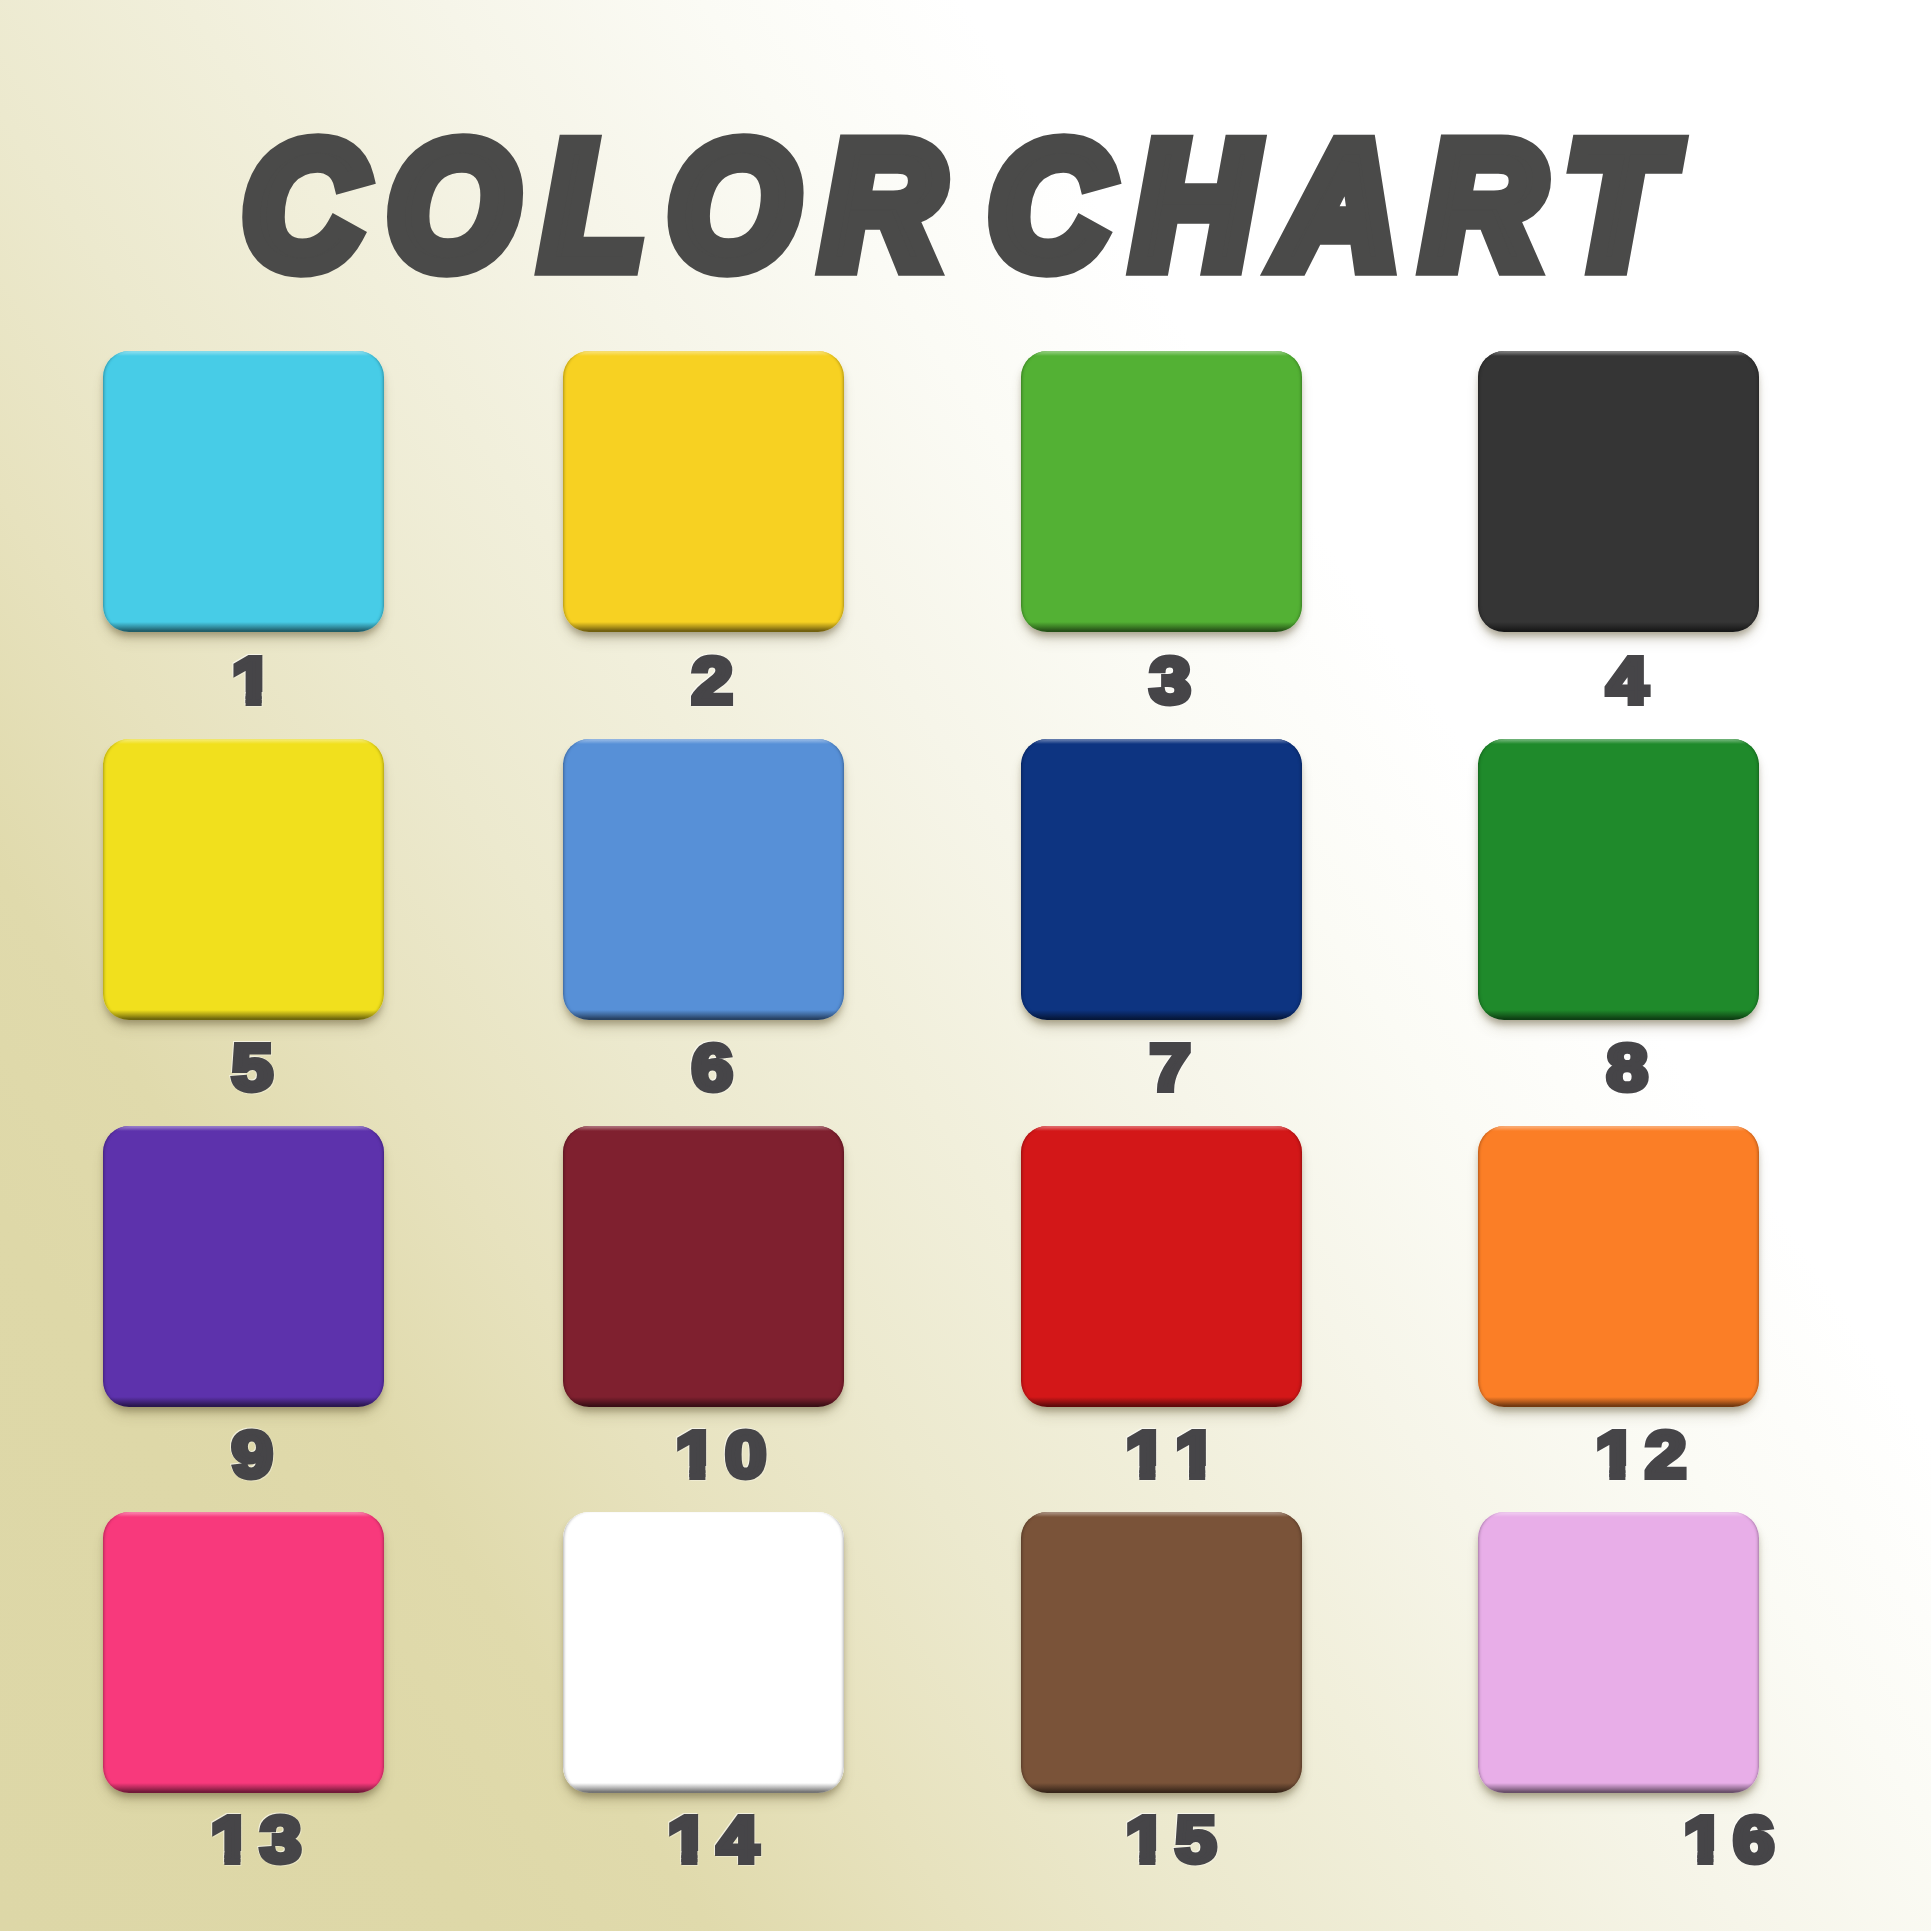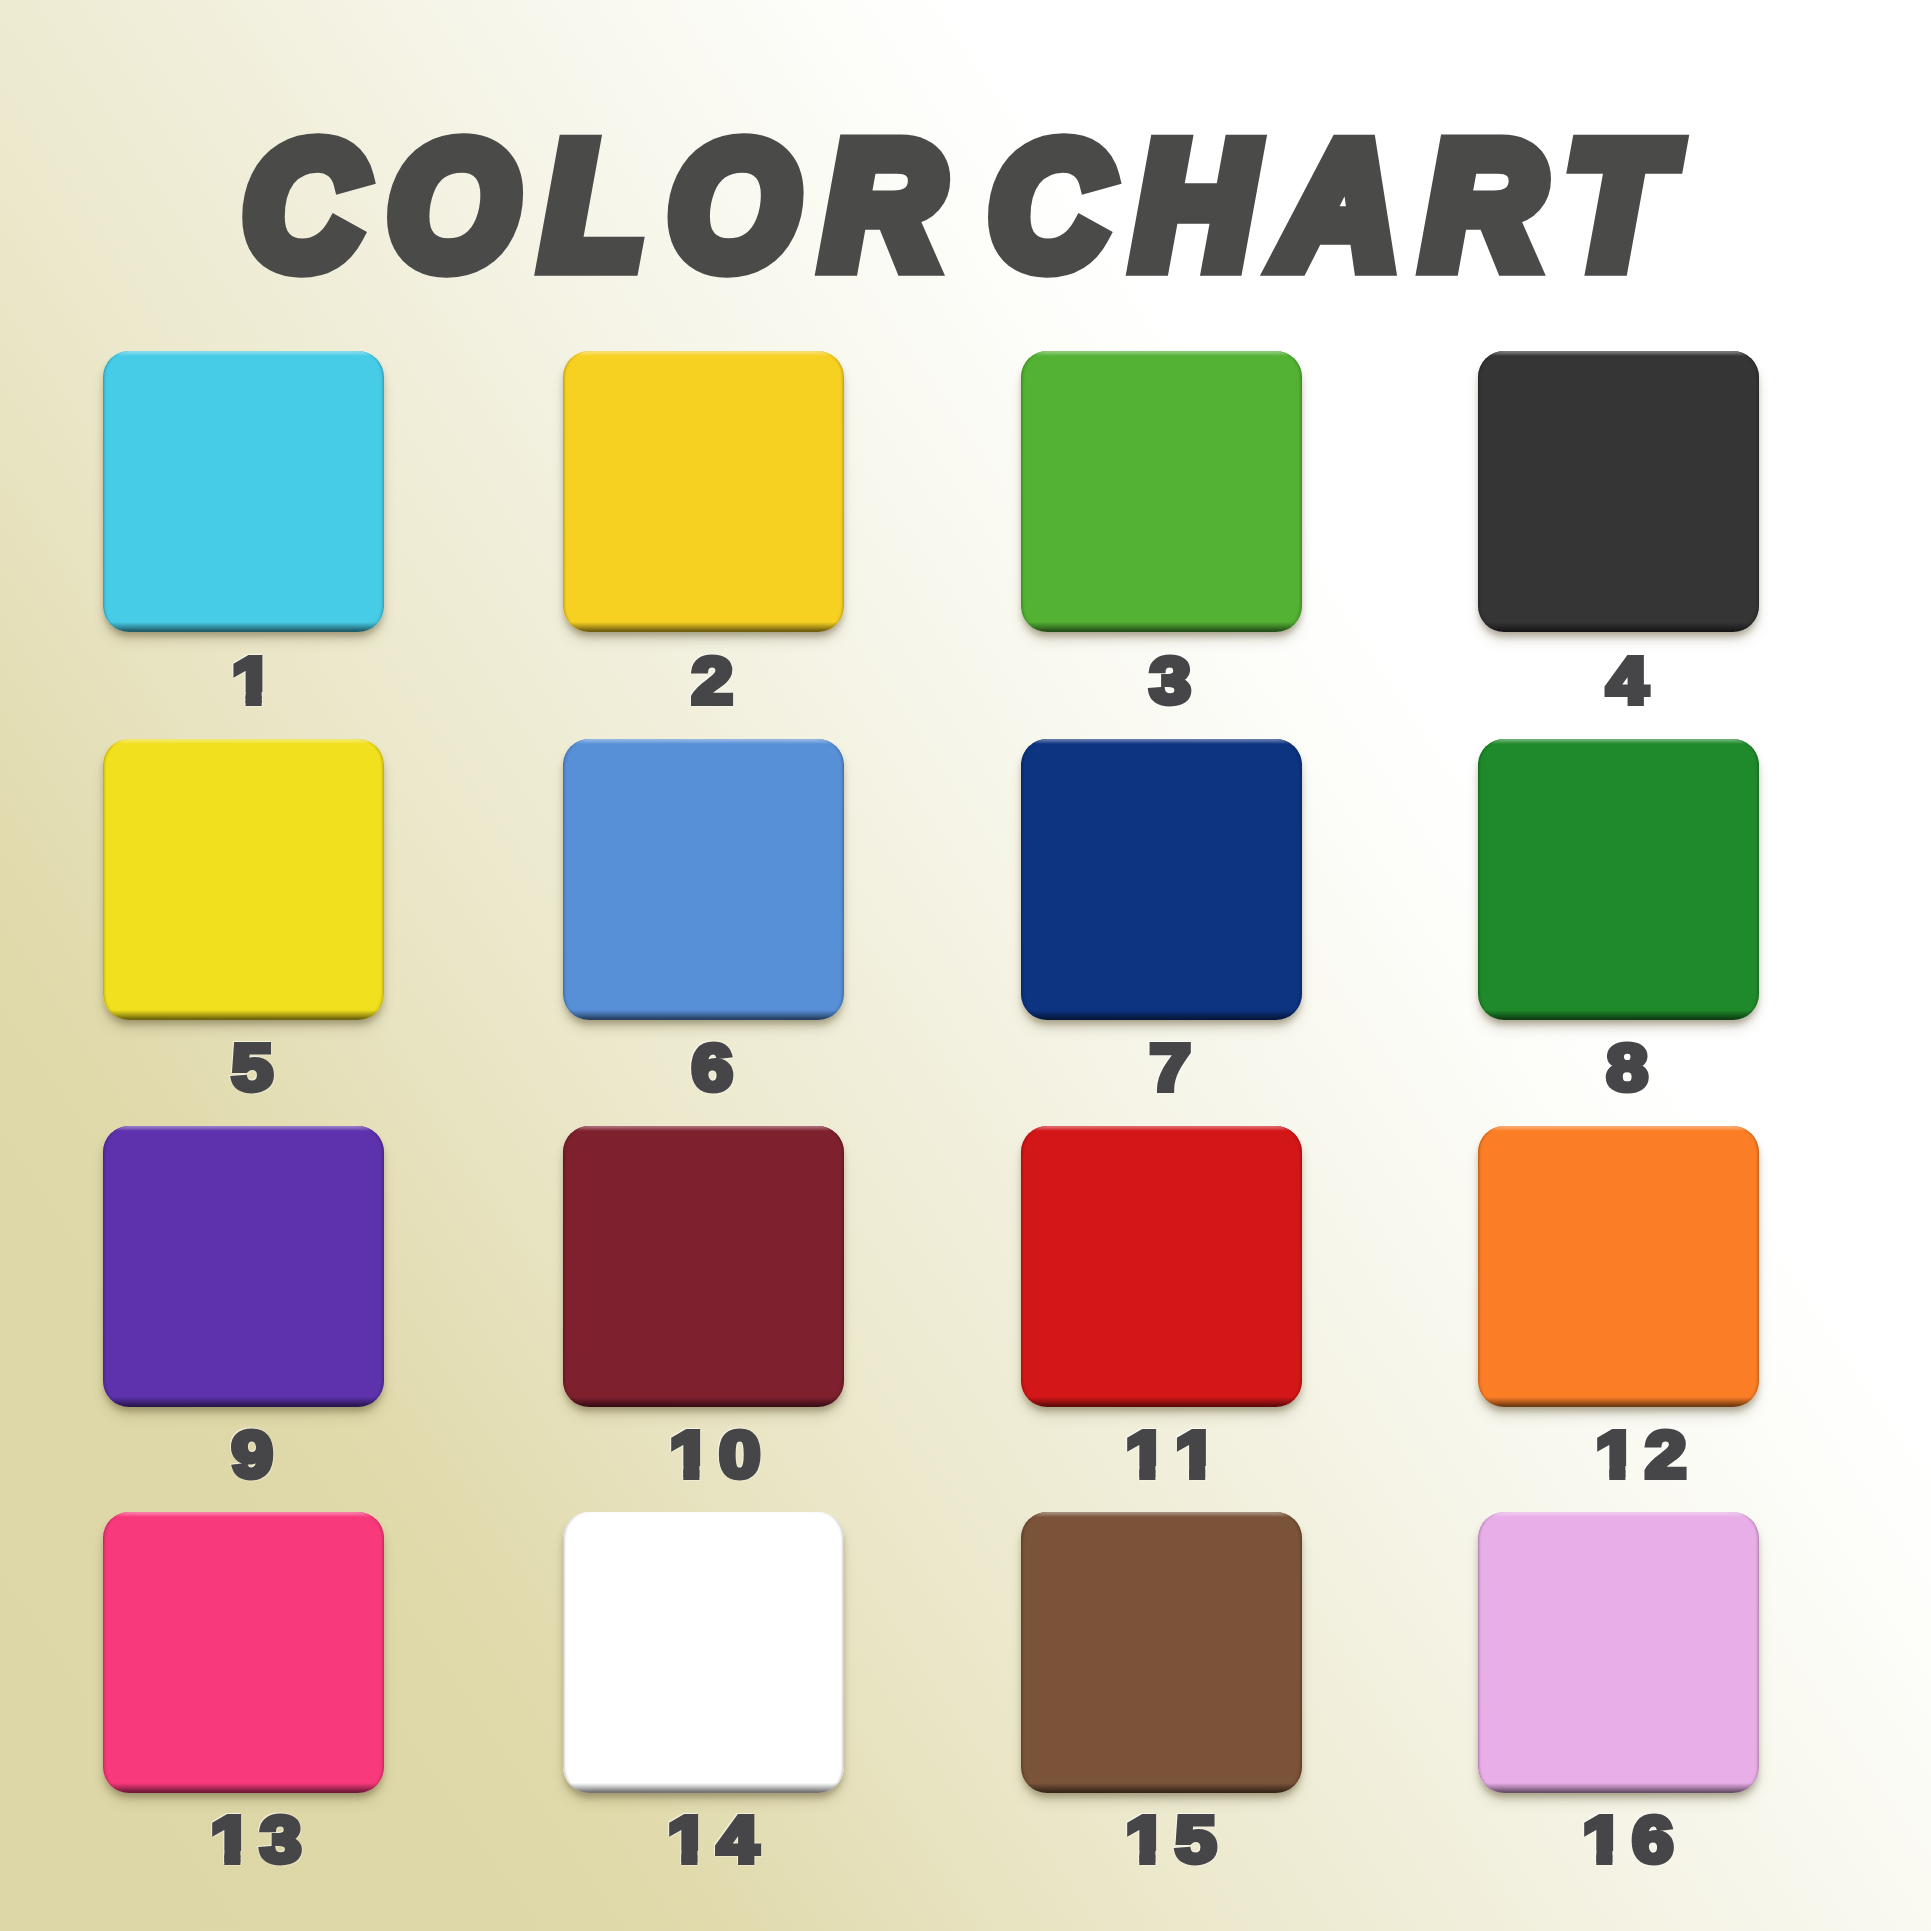--- a/index.html
+++ b/index.html
@@ -119,21 +119,21 @@
           <div class="sw-top" style="background: linear-gradient(rgb(161, 136, 207) 0%, rgb(93, 50, 172) 100%);"></div>
           <div class="sw-edge" style="box-shadow: rgb(65, 35, 120) 2.9px 0px 2.9px -1.9px inset, rgb(65, 35, 120) -2.9px 0px 2.9px -1.9px inset;"></div>
         </div>
         <div class="lab" style="width: 281px; top: 294px; left: 9.7px;"><span><span>9</span></span></div>
       </div>
       <div class="cell" style="left: 563px; top: 1126px; width: 281px;">
         <div class="sw" style="width: 281px; height: 281px; background: linear-gradient(rgb(127, 32, 47) 0px, rgb(127, 32, 47) 271px, rgb(89, 22, 33) 276px, rgb(56, 14, 21) 280px, rgb(56, 14, 21) 281px); box-shadow: rgba(90, 78, 44, 0.34) 0px 5.8px 6.8px -1.9px, rgba(90, 78, 44, 0.3) 0px 10.6px 15.4px -5.8px;">
           <div class="sw-top" style="background: linear-gradient(rgb(181, 126, 134) 0%, rgb(127, 32, 47) 100%);"></div>
           <div class="sw-edge" style="box-shadow: rgb(89, 22, 33) 2.9px 0px 2.9px -1.9px inset, rgb(89, 22, 33) -2.9px 0px 2.9px -1.9px inset;"></div>
         </div>
-        <div class="lab" style="width: 281px; top: 294px; left: 12px;"><span><span class="d1">1</span><span>0</span></span></div>
+        <div class="lab" style="width: 281px; top: 294px; left: 18px;"><span><span class="d1">1</span><span>0</span></span></div>
       </div>
       <div class="cell" style="left: 1021px; top: 1126px; width: 281px;">
         <div class="sw" style="width: 281px; height: 281px; background: linear-gradient(rgb(211, 23, 24) 0px, rgb(211, 23, 24) 271px, rgb(148, 16, 17) 276px, rgb(93, 10, 11) 280px, rgb(93, 10, 11) 281px); box-shadow: rgba(90, 78, 44, 0.34) 0px 5.8px 6.8px -1.9px, rgba(90, 78, 44, 0.3) 0px 10.6px 15.4px -5.8px;">
           <div class="sw-top" style="background: linear-gradient(rgb(229, 120, 121) 0%, rgb(211, 23, 24) 100%);"></div>
           <div class="sw-edge" style="box-shadow: rgb(148, 16, 17) 2.9px 0px 2.9px -1.9px inset, rgb(148, 16, 17) -2.9px 0px 2.9px -1.9px inset;"></div>
         </div>
         <div class="lab" style="width: 281px; top: 294px; left: 9.7px;"><span><span class="d1">1</span><span class="d1">1</span></span></div>
       </div>
       <div class="cell" style="left: 1478px; top: 1126px; width: 281px;">
         <div class="sw" style="width: 281px; height: 281px; background: linear-gradient(rgb(251, 126, 38) 0px, rgb(251, 126, 38) 271px, rgb(176, 88, 27) 276px, rgb(110, 55, 17) 280px, rgb(110, 55, 17) 281px); box-shadow: rgba(90, 78, 44, 0.34) 0px 5.8px 6.8px -1.9px, rgba(90, 78, 44, 0.3) 0px 10.6px 15.4px -5.8px;">
@@ -161,17 +161,17 @@
           <div class="sw-top" style="background: linear-gradient(rgb(178, 155, 140) 0%, rgb(122, 83, 57) 100%);"></div>
           <div class="sw-edge" style="box-shadow: rgb(85, 58, 40) 2.9px 0px 2.9px -1.9px inset, rgb(85, 58, 40) -2.9px 0px 2.9px -1.9px inset;"></div>
         </div>
         <div class="lab" style="width: 281px; top: 293px; left: 9.7px; text-decoration: underline;"><span><span class="d1">1</span><span>5</span></span></div>
       </div>
       <div class="cell" style="left: 1478px; top: 1512px; width: 281px;">
         <div class="sw" style="width: 281px; height: 281px; background: linear-gradient(rgb(232, 174, 232) 0px, rgb(232, 174, 232) 271px, rgb(162, 122, 162) 276px, rgb(102, 77, 102) 280px, rgb(102, 77, 102) 281px); box-shadow: rgba(90, 78, 44, 0.34) 0px 5.8px 6.8px -1.9px, rgba(90, 78, 44, 0.3) 0px 10.6px 15.4px -5.8px;">
           <div class="sw-top" style="background: linear-gradient(rgb(242, 208, 242) 0%, rgb(232, 174, 232) 100%);"></div>
           <div class="sw-edge" style="box-shadow: rgb(162, 122, 162) 2.9px 0px 2.9px -1.9px inset, rgb(162, 122, 162) -2.9px 0px 2.9px -1.9px inset;"></div>
         </div>
-        <div class="lab" style="width: 281px; top: 293px; left: 9.7px;"><span><span class="d1">1</span><span>6</span></span></div>
+        <div class="lab" style="width: 281px; top: 293px; left: 9.7px; text-align: right;"><span><span class="d1">1</span><span>6</span></span></div>
       </div>
     </div>
 </div>
 
 
 </body></html>

